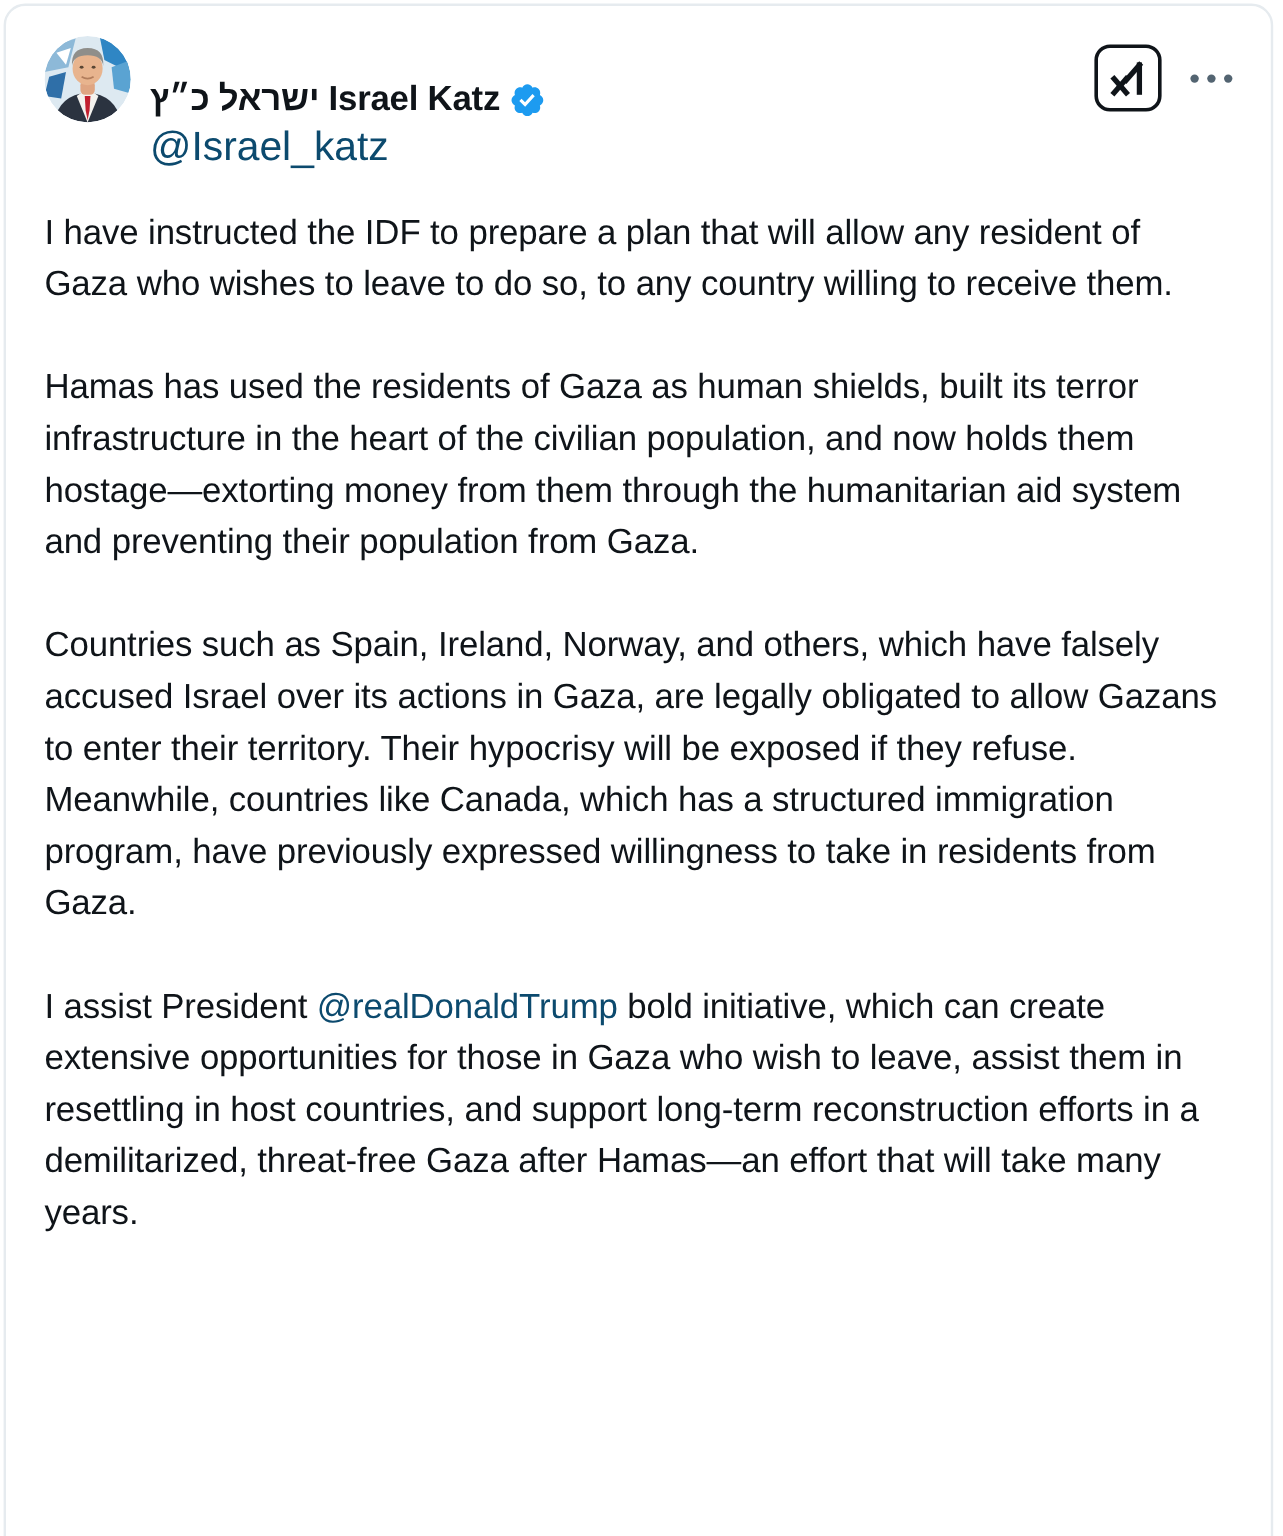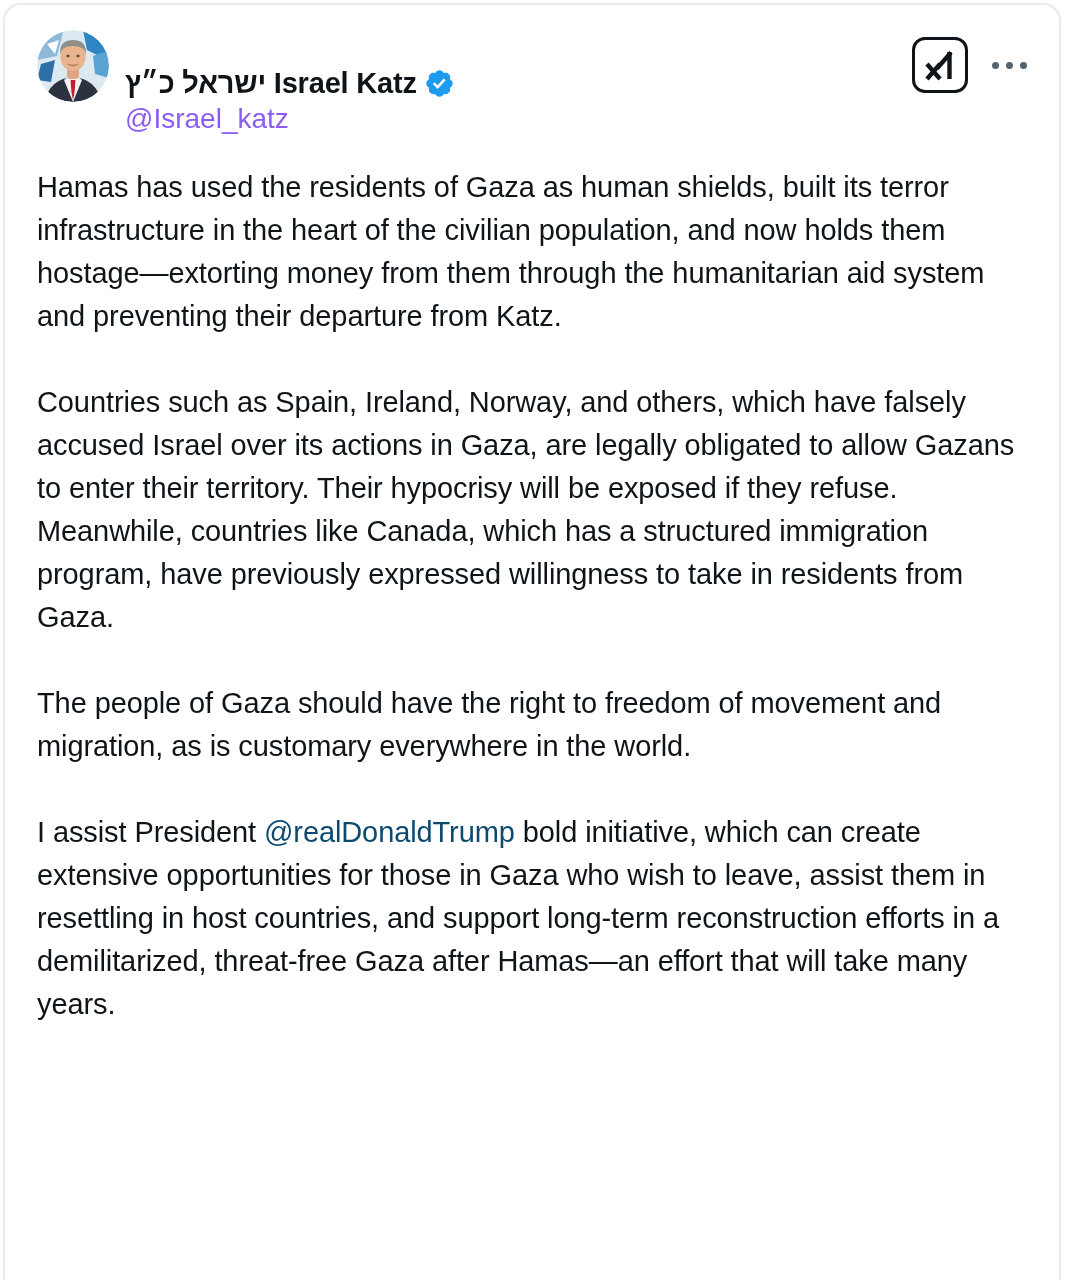--- a/index.html
+++ b/index.html
@@ -53,22 +53,22 @@
     font-size: 29px;
     font-weight: bold;
     color: #0f1419;
     letter-spacing: -0.2px;
     white-space: nowrap;
     cursor: pointer;
   }
   .verified { width: 31px; height: 31px; flex: 0 0 auto; }
   .handle {
     margin-top: 3px;
-    font-size: 28px;
-    color: #8b5cf6;
+    font-size: 34px;
+    color: #0c4a6e;
     cursor: pointer;
   }
   .header-right {
     display: flex;
     align-items: center;
     gap: 22px;
     padding-top: 7px;
     flex: 0 0 auto;
   }
   .logo-box {
@@ -180,19 +180,19 @@
       </div>
       <button class="more-btn" aria-label="More">
         <span class="dot"></span>
         <span class="dot"></span>
         <span class="dot"></span>
       </button>
     </div>
   </div>
 
   <div class="tweet-body">
-    <p>Hamas has used the residents of Gaza as human shields, built its terror infrastructure in the heart of the civilian population, and now holds them hostage—extorting money from them through the humanitarian aid system and preventing their departure from Katz.</p>
+    <p>I have instructed the IDF to prepare a plan that will allow any resident of Gaza who wishes to leave to do so, to any country willing to receive them.</p>
+    <p>Hamas has used the residents of Gaza as human shields, built its terror infrastructure in the heart of the civilian population, and now holds them hostage—extorting money from them through the humanitarian aid system and preventing their population from Gaza.</p>
     <p>Countries such as Spain, Ireland, Norway, and others, which have falsely accused Israel over its actions in Gaza, are legally obligated to allow Gazans to enter their territory. Their hypocrisy will be exposed if they refuse. Meanwhile, countries like Canada, which has a structured immigration program, have previously expressed willingness to take in residents from Gaza.</p>
-    <p>The people of Gaza should have the right to freedom of movement and migration, as is customary everywhere in the world.</p>
     <p><span>I assist President </span><a class="mention">@realDonaldTrump</a><span> bold initiative, which can create extensive opportunities for those in Gaza who wish to leave, assist them in resettling in host countries, and support long-term reconstruction efforts in a demilitarized, threat-free Gaza after Hamas—an effort that will take many years.</span></p>
   </div>
 
 </div>
 
 </body></html>

